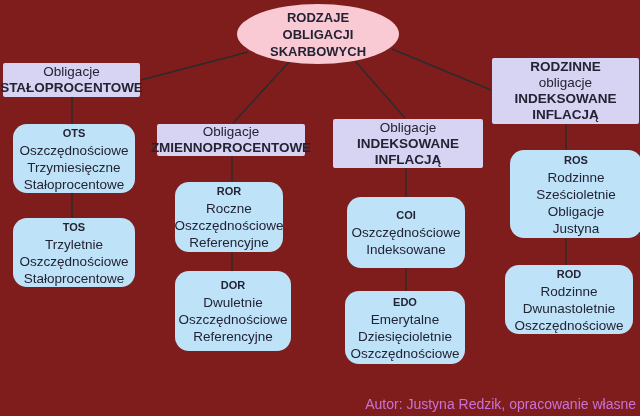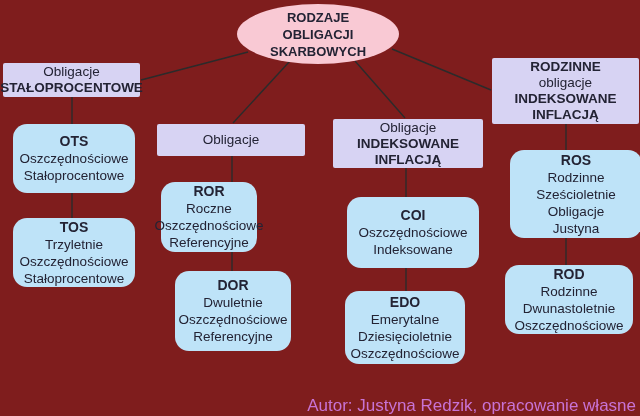--- a/index.html
+++ b/index.html
@@ -24,24 +24,24 @@
     background:var(--header-fill,#d7d3f3);
     font-size:13.5px; line-height:16px;
     border-radius:2px;
   }
   .child {
     background:var(--child-fill,#bee3f8);
     font-size:13.5px; line-height:17px;
     border-radius:14px;
   }
   .bold { font-weight:bold; }
-  .code { font-weight:bold; font-size:14px; }
+  .code { font-weight:bold; font-size:11px; }
   .credit {
     position:absolute; right:4px; top:396px;
-    font-size:17px; color:var(--credit-color,#c873d4);
+    font-size:14px; color:var(--credit-color,#c873d4);
     white-space:nowrap;
   }
 </style>
 </head>
 <body>
 
 <div id="canvas">
 
   <svg id="connectors" viewBox="0 0 640 416" xmlns="http://www.w3.org/2000/svg">
     <g stroke="#2b2b2b" stroke-width="1.4" class="connector-group">
@@ -70,53 +70,55 @@
   </div>
 
   <div class="node header" style="left:3px;top:63px;width:137px;height:34px">
     <div>Obligacje</div>
     <div class="bold">STAŁOPROCENTOWE</div>
   </div>
 
   <div class="node child" style="left:13px;top:124px;width:122px;height:69px">
     <div class="code">OTS</div>
     <div>Oszczędnościowe</div>
+    <div>Trzymiesięczne</div>
     <div>Stałoprocentowe</div>
   </div>
   <div class="node child" style="left:13px;top:218px;width:122px;height:69px">
     <div class="code">TOS</div>
     <div>Trzyletnie</div>
     <div>Oszczędnościowe</div>
     <div>Stałoprocentowe</div>
   </div>
 
   <div class="node header" style="left:157px;top:124px;width:148px;height:32px">
     <div>Obligacje</div>
+    <div class="bold">ZMIENNOPROCENTOWE</div>
   </div>
 
-  <div class="node child" style="left:161px;top:182px;width:96px;height:70px">
+  <div class="node child" style="left:175px;top:182px;width:108px;height:70px">
     <div class="code">ROR</div>
     <div>Roczne</div>
     <div>Oszczędnościowe</div>
     <div>Referencyjne</div>
   </div>
   <div class="node child" style="left:175px;top:271px;width:116px;height:80px">
     <div class="code">DOR</div>
     <div>Dwuletnie</div>
     <div>Oszczędnościowe</div>
     <div>Referencyjne</div>
   </div>
 
   <div class="node header" style="left:333px;top:119px;width:150px;height:49px">
     <div>Obligacje</div>
     <div class="bold">INDEKSOWANE</div>
     <div class="bold">INFLACJĄ</div>
   </div>
 
-  <div class="node child" style="left:347px;top:197px;width:132px;height:71px">
+  <div class="node child" style="left:347px;top:197px;width:118px;height:71px">
     <div class="code">COI</div>
     <div>Oszczędnościowe</div>
     <div>Indeksowane</div>
   </div>
   <div class="node child" style="left:345px;top:291px;width:120px;height:73px">
     <div class="code">EDO</div>
     <div>Emerytalne</div>
     <div>Dziesięcioletnie</div>
     <div>Oszczędnościowe</div>
   </div>

